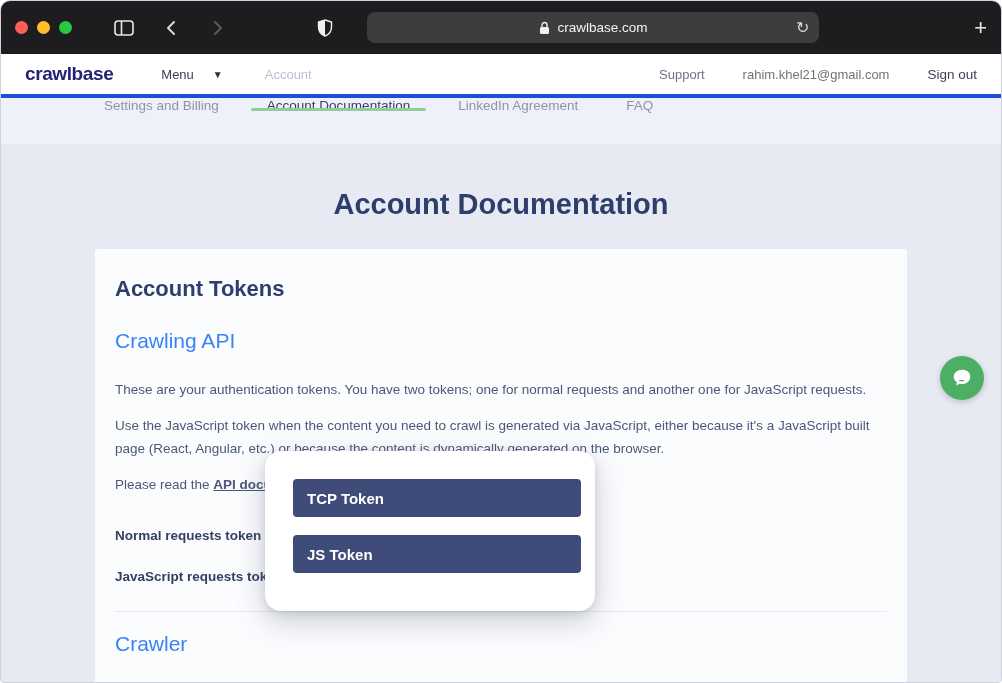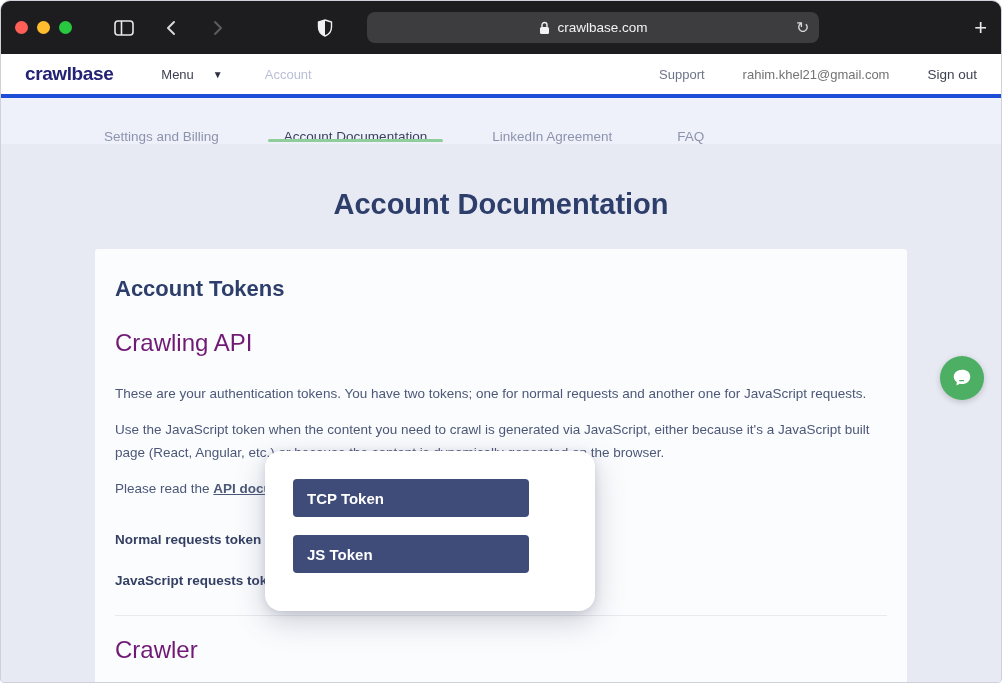--- a/index.html
+++ b/index.html
@@ -40,58 +40,58 @@
   .nav-left { display:flex; align-items:center; margin-left: 48px; gap: 42px; }
   .menu-link { font-size:13px; color:#3c3f52; cursor:pointer; display:flex; align-items:center; gap:19px; }
   .caret { font-size:10px; color:#2c2f42; }
   .account-link { font-size:13px; color:#b9bfd6; cursor:pointer; }
   .nav-right { margin-left:auto; display:flex; align-items:center; gap: 38px; }
   .support-link { font-size:13px; color:#6e7488; cursor:pointer; }
   .user-email { font-size:13px; color:#737373; }
   .signout-link { font-size:13.5px; color:#3f4254; cursor:pointer; }
   
   .tabs {
-    height: 46px; background:#eef1f9; display:flex; align-items:flex-end;
-    padding-left: 87px; gap: 33px;
+    height: 46px; background:#eef1f9; display:flex; align-items:flex-start;
+    padding-left: 87px; gap: 16px;
   }
   .tab { position:relative; display:flex; align-items:center; padding: 0 16px;
     font-size:13.5px; color:#8d93ad; cursor:pointer; }
   .tab.active { color:#3a4060; }
   .tab.active::after {
     content:""; position:absolute; left:0; right:0; bottom:2px; height:3px;
     background:#8fce9b; border-radius:2px;
   }
   
   .main { position:relative; height: 540px; background:#e7e9f3; }
   .page-title {
     text-align:center; padding-top: 44px; font-size:29px; font-weight:bold; color:#2d3e6b;
   }
   .card {
     width: 812px; margin: 28px auto 0; background:#fbfcfe; border-radius:3px;
     padding: 27px 20px 0; min-height: 435px;
   }
   .card h2 { font-size:22px; font-weight:bold; color:#2d3e6b; }
-  .card h3 { font-size:24px; font-weight:400; color:#701a75; margin-top:27px; }
+  .card h3 { font-size:21px; font-weight:400; color:#3b82f6; margin-top:27px; }
   .card p { font-size:13.5px; color:#4c5878; line-height:1.65; margin-top:14px; max-width:780px; }
   .card p.first { margin-top:26px; }
   .card a { color:#4c5878; text-decoration:underline; font-weight:bold; cursor:pointer; }
   .token-label { font-size:13.5px; font-weight:bold; color:#333f63; }
   .token-label.row1 { margin-top:32px; }
   .token-label.row2 { margin-top:26px; }
   .hr { border-top:1px solid #e9e9ef; margin-top:27px; }
   .crawler-h { margin-top:20px !important; }
   
   .popup {
     position:absolute; left:264px; top:307px; width:330px; height:160px;
     background:#ffffff; border-radius:16px;
     box-shadow: 0 10px 30px rgba(90,95,120,0.30), 0 2px 8px rgba(90,95,120,0.18);
     padding: 28px 28px 0;
   }
   .token-btn {
-    width:236px; height:38px; background:#3f4b79; border:none; border-radius:4px;
+    width:288px; height:38px; background:#3f4b79; border:none; border-radius:4px;
     color:#ffffff; font-size:15px; font-weight:bold; text-align:left; padding-left:14px;
     display:block; cursor:pointer; font-family:"Liberation Sans", sans-serif;
   }
   .token-btn + .token-btn { margin-top:18px; }
   
   .chat-fab {
     position:absolute; right:17px; top:212px; width:44px; height:44px; border-radius:50%;
     background:#4caf63; border:none; cursor:pointer; display:flex; align-items:center; justify-content:center;
     box-shadow: 0 2px 6px rgba(0,0,0,0.18);
   }

